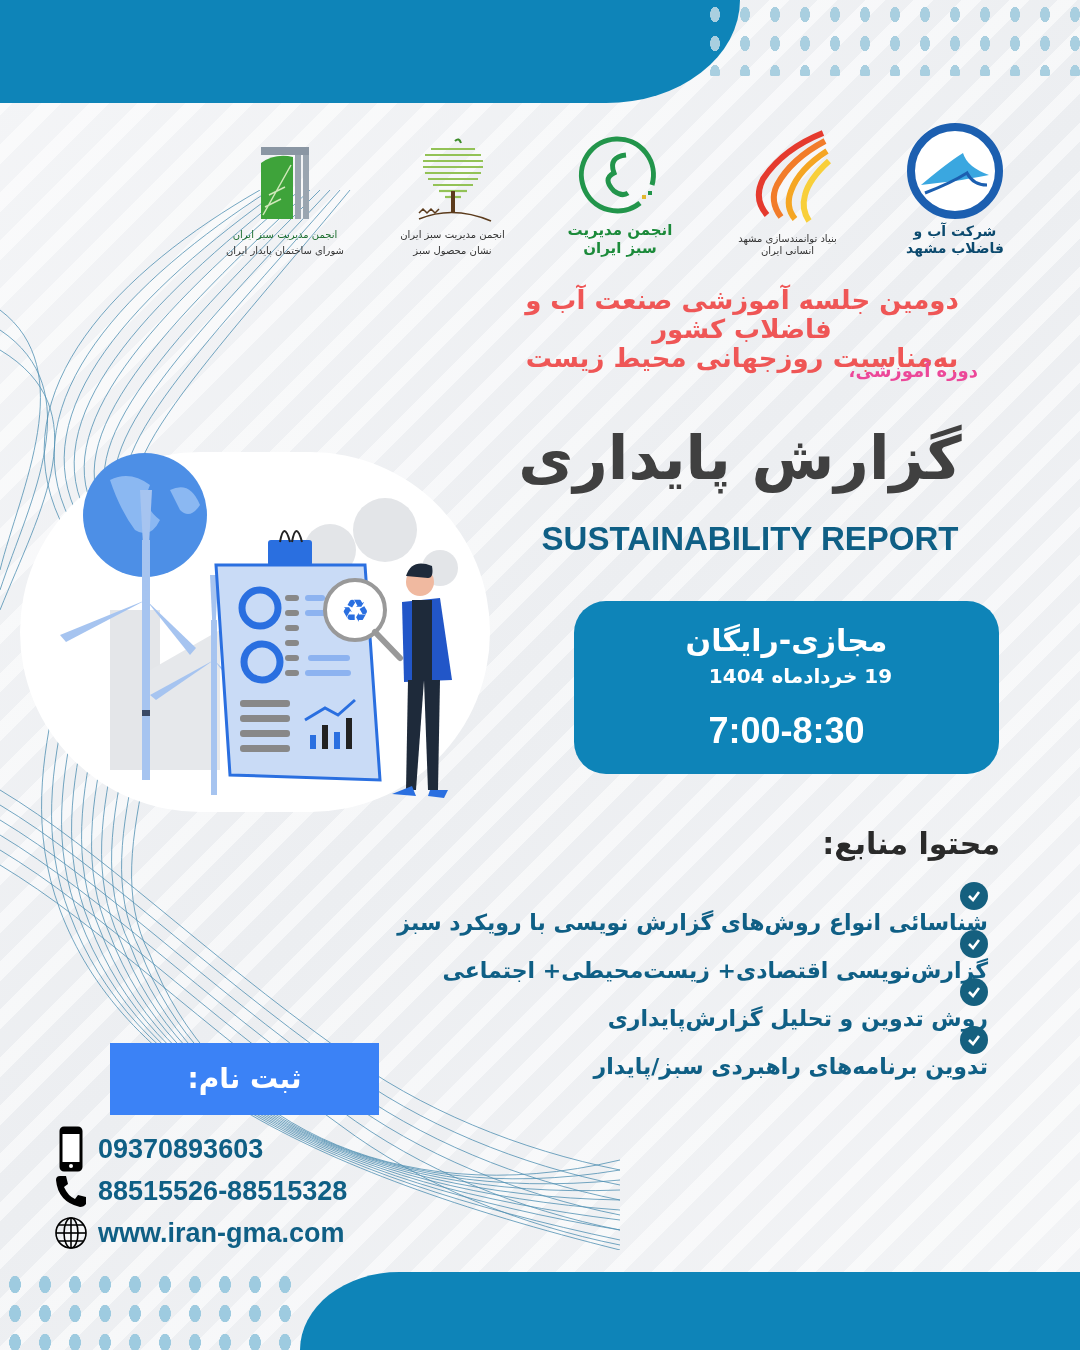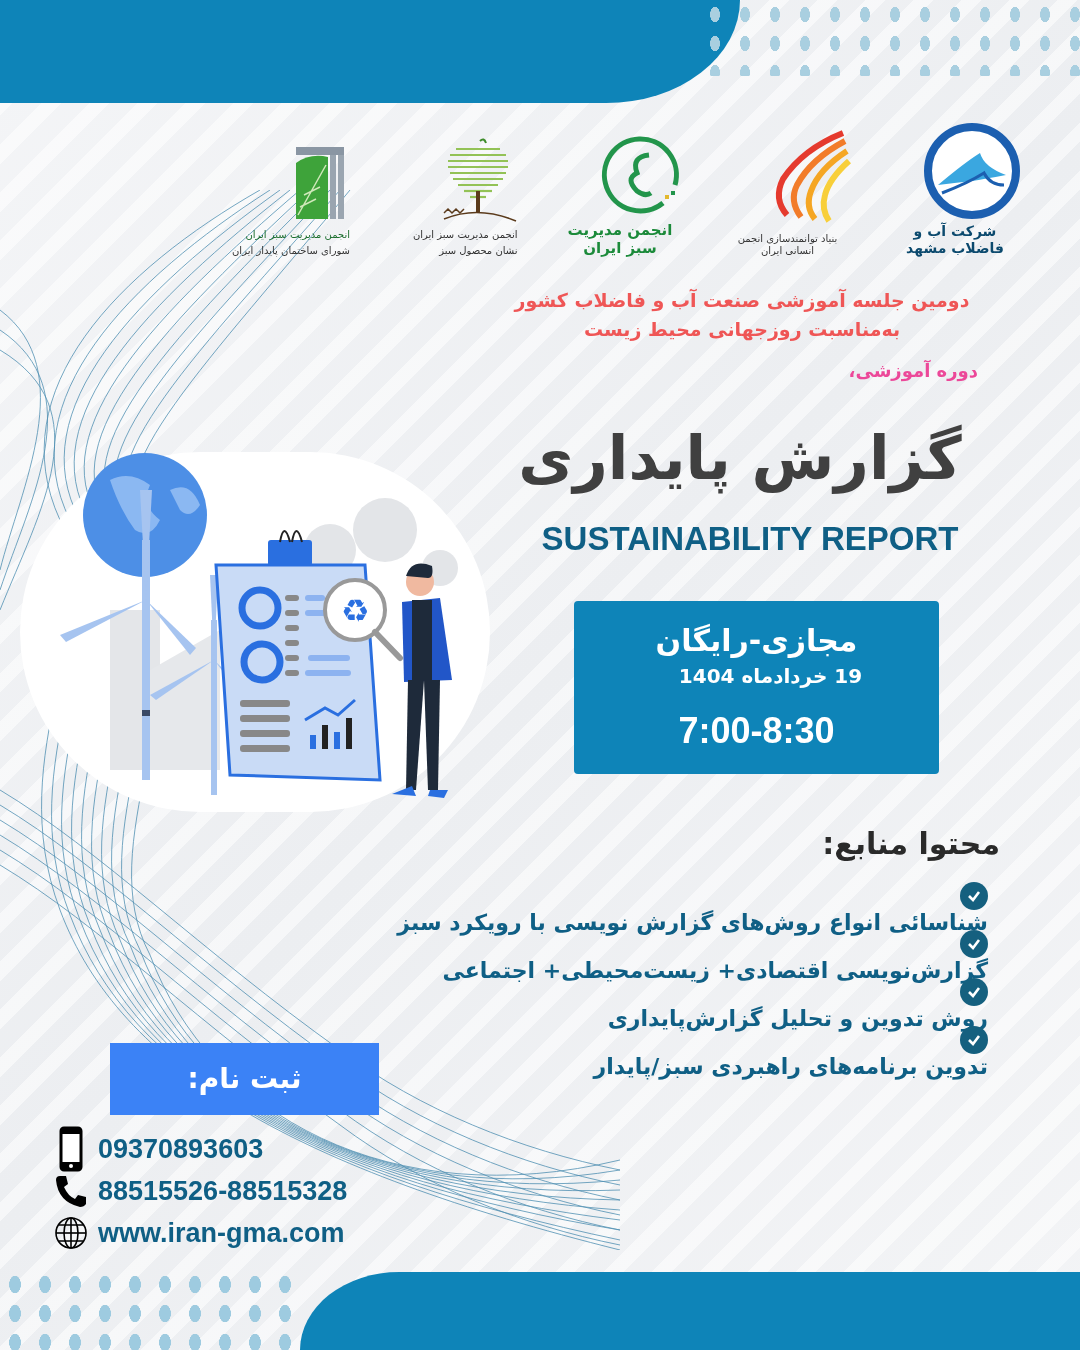--- a/index.html
+++ b/index.html
@@ -26,30 +26,30 @@
     position: absolute;
     background-image: radial-gradient(ellipse 5px 8px at center, #a9cfe0 95%, transparent 100%);
     background-size: 30px 29px;
   }
   .dots.top { left: 700px; top: 0; width: 380px; height: 76px; }
   .dots.bottom { left: 0; top: 1270px; width: 300px; height: 80px; background-image: radial-gradient(ellipse 6px 9px at center, #9ecbe0 95%, transparent 100%); }
 
   .waves { position: absolute; left: 0; top: 190px; width: 620px; height: 1060px; }
 
   .logos { position: absolute; top: 112px; left: 220px; width: 800px; height: 150px; display: flex; justify-content: space-between; align-items: center; }
-  .logo { width: 130px; height: 140px; display: flex; flex-direction: column; align-items: flex-end; justify-content: flex-end; }
+  .logo { width: 130px; height: 140px; display: flex; flex-direction: column; align-items: center; justify-content: flex-end; }
   .logo svg { display: block; }
   .logo-caption { font-size: 10px; color: #1b6e2e; text-align: center; margin-top: 4px; direction: rtl; line-height: 1.2; }
   .logo-caption.dark { color: #333; }
   .logo-caption.green { color: #1b8a3a; font-size: 15px; font-weight: bold; }
 
   .subtitle {
     position: absolute; right: 78px; top: 286px; width: 520px;
     direction: rtl; text-align: center; color: #ef5656; font-weight: bold;
-    font-size: 19px; line-height: 29px;
+    font-size: 26px; line-height: 29px;
   }
   .course-label {
     position: absolute; right: 102px; top: 360px; direction: rtl;
     color: #ec4899; font-weight: bold; font-size: 18px;
   }
   .main-title {
     position: absolute; left: 510px; top: 418px; width: 460px; text-align: center; direction: rtl;
     color: #404040; font-weight: bold; font-size: 60px; line-height: 80px;
   }
   .en-title {
@@ -57,22 +57,22 @@
     color: #0f5f85; font-family: "Liberation Sans", sans-serif; font-weight: bold; font-size: 33px;
   }
 
   .illustration-circle {
     position: absolute; left: 20px; top: 452px; width: 470px; height: 360px;
     background: #ffffff; border-radius: 200px;
   }
   .illustration { position: absolute; left: 40px; top: 450px; width: 440px; height: 370px; }
 
   .info-box {
-    position: absolute; left: 574px; top: 601px; width: 365px; height: 173px;
-    background: #0e84b8; border-radius: 4px; color: #ffffff; text-align: center;
+    position: absolute; left: 574px; top: 601px; width: 425px; height: 173px;
+    background: #0e84b8; border-radius: 32px; color: #ffffff; text-align: center;
   }
   .info-mode { direction: rtl; font-size: 30px; font-weight: bold; margin-top: 22px; }
   .info-date { direction: rtl; font-size: 20px; font-weight: bold; margin-top: 6px; padding-left: 28px; }
   .info-time { font-family: Liberation Sans, sans-serif; font-size: 36px; font-weight: bold; margin-top: 22px; }
 
   .content-heading {
     position: absolute; right: 80px; top: 826px; direction: rtl;
     font-size: 30px; color: #2a2a2a; font-weight: bold;
   }
   .content-list { position: absolute; right: 92px; top: 882px; width: 760px; direction: rtl; list-style: none; }
@@ -171,21 +171,21 @@
     <div class="logo-caption green">انجمن مدیریت سبز ایران</div>
   </div>
 
   <div class="logo">
     <svg width="90" height="100" viewBox="0 0 90 100">
       <path d="M80 4 Q40 20 20 50 Q10 70 24 86" stroke="#e53a2e" stroke-width="6" fill="none"></path>
       <path d="M82 12 Q48 30 34 56 Q26 72 38 88" stroke="#f27c2a" stroke-width="6" fill="none"></path>
       <path d="M84 22 Q56 40 48 62 Q42 78 52 90" stroke="#f5a623" stroke-width="6" fill="none"></path>
       <path d="M86 32 Q66 50 62 66 Q58 80 66 92" stroke="#f8cf3a" stroke-width="6" fill="none"></path>
     </svg>
-    <div class="logo-caption dark">بنیاد توانمندسازی انجمن انسانی ایران</div>
+    <div class="logo-caption dark">بنیاد توانمندسازی مشهد انسانی ایران</div>
   </div>
 
   <div class="logo">
     <svg width="96" height="96" viewBox="0 0 96 96">
       <circle cx="48" cy="48" r="44" fill="#ffffff" stroke="#1c5fb0" stroke-width="8"></circle>
       <path d="M14 62 Q40 40 56 30 Q60 44 82 52 Q60 56 48 58 Q30 60 14 62Z" fill="#3aa7e0"></path>
       <path d="M18 70 Q44 60 60 50 Q66 62 80 62" stroke="#1c5fb0" stroke-width="3" fill="none"></path>
     </svg>
     <div class="logo-caption dark" style="font-size:14px;font-weight:bold;color:#0c4a6e">شرکت آب و فاضلاب مشهد</div>
   </div>

